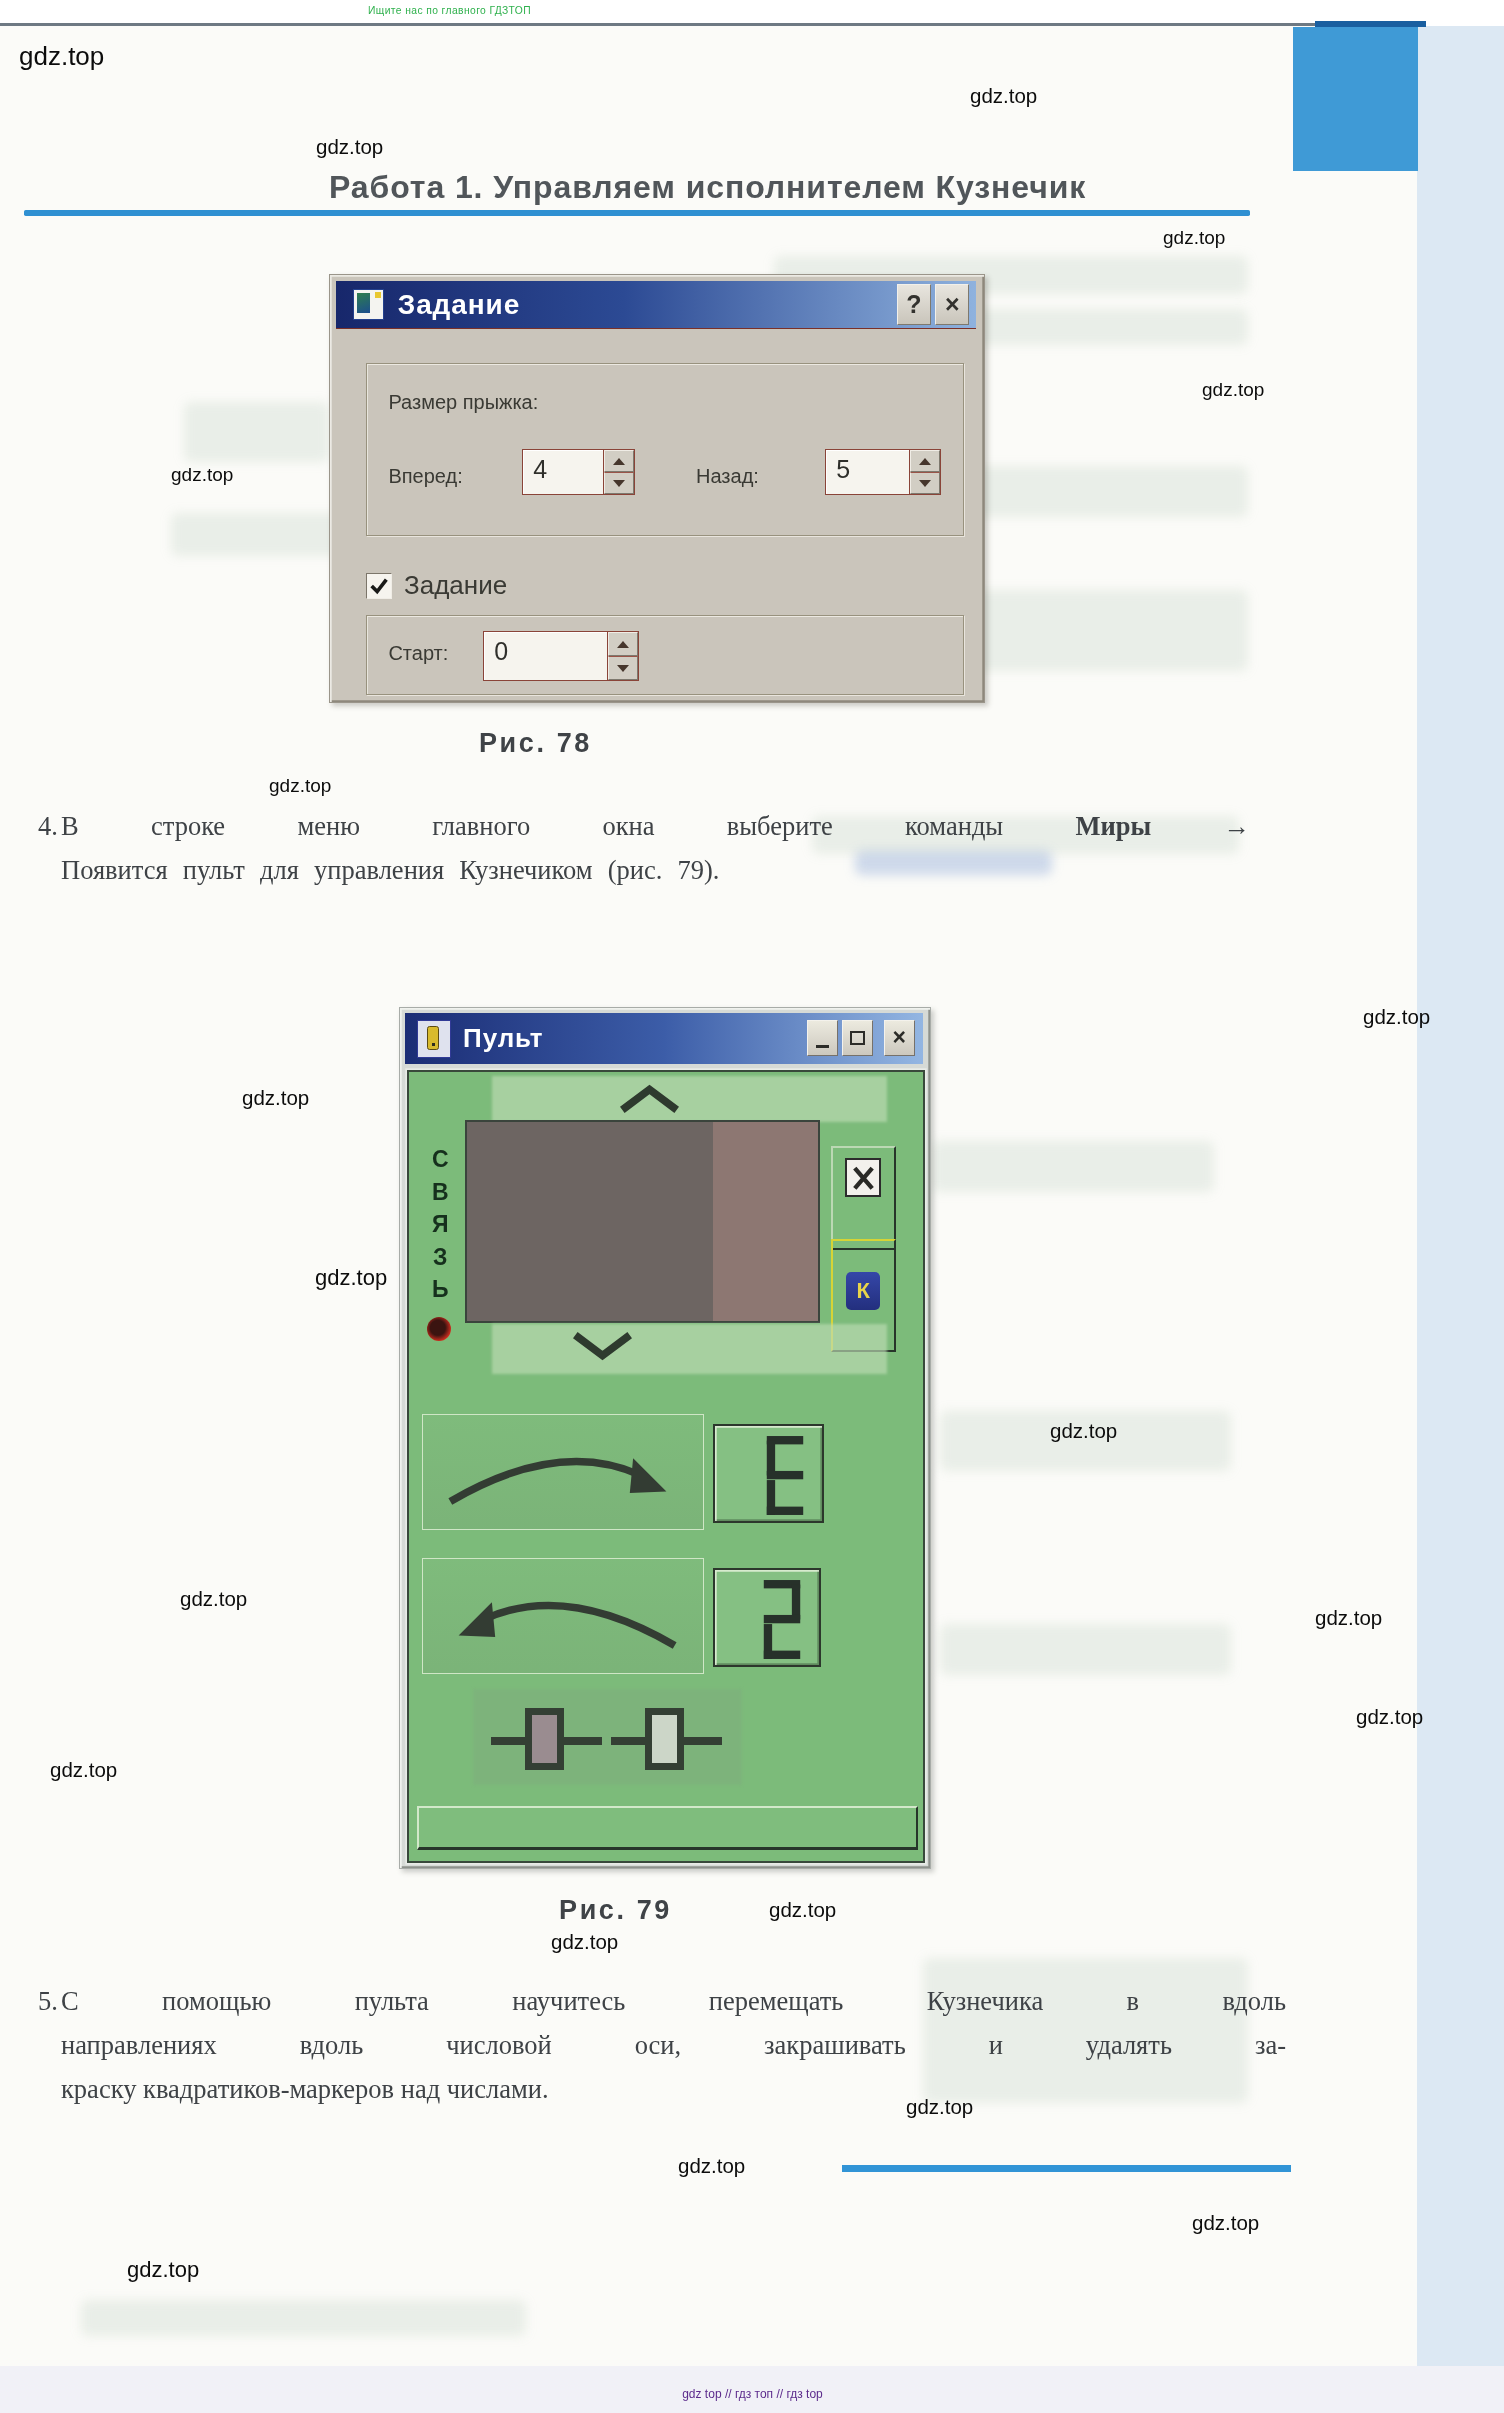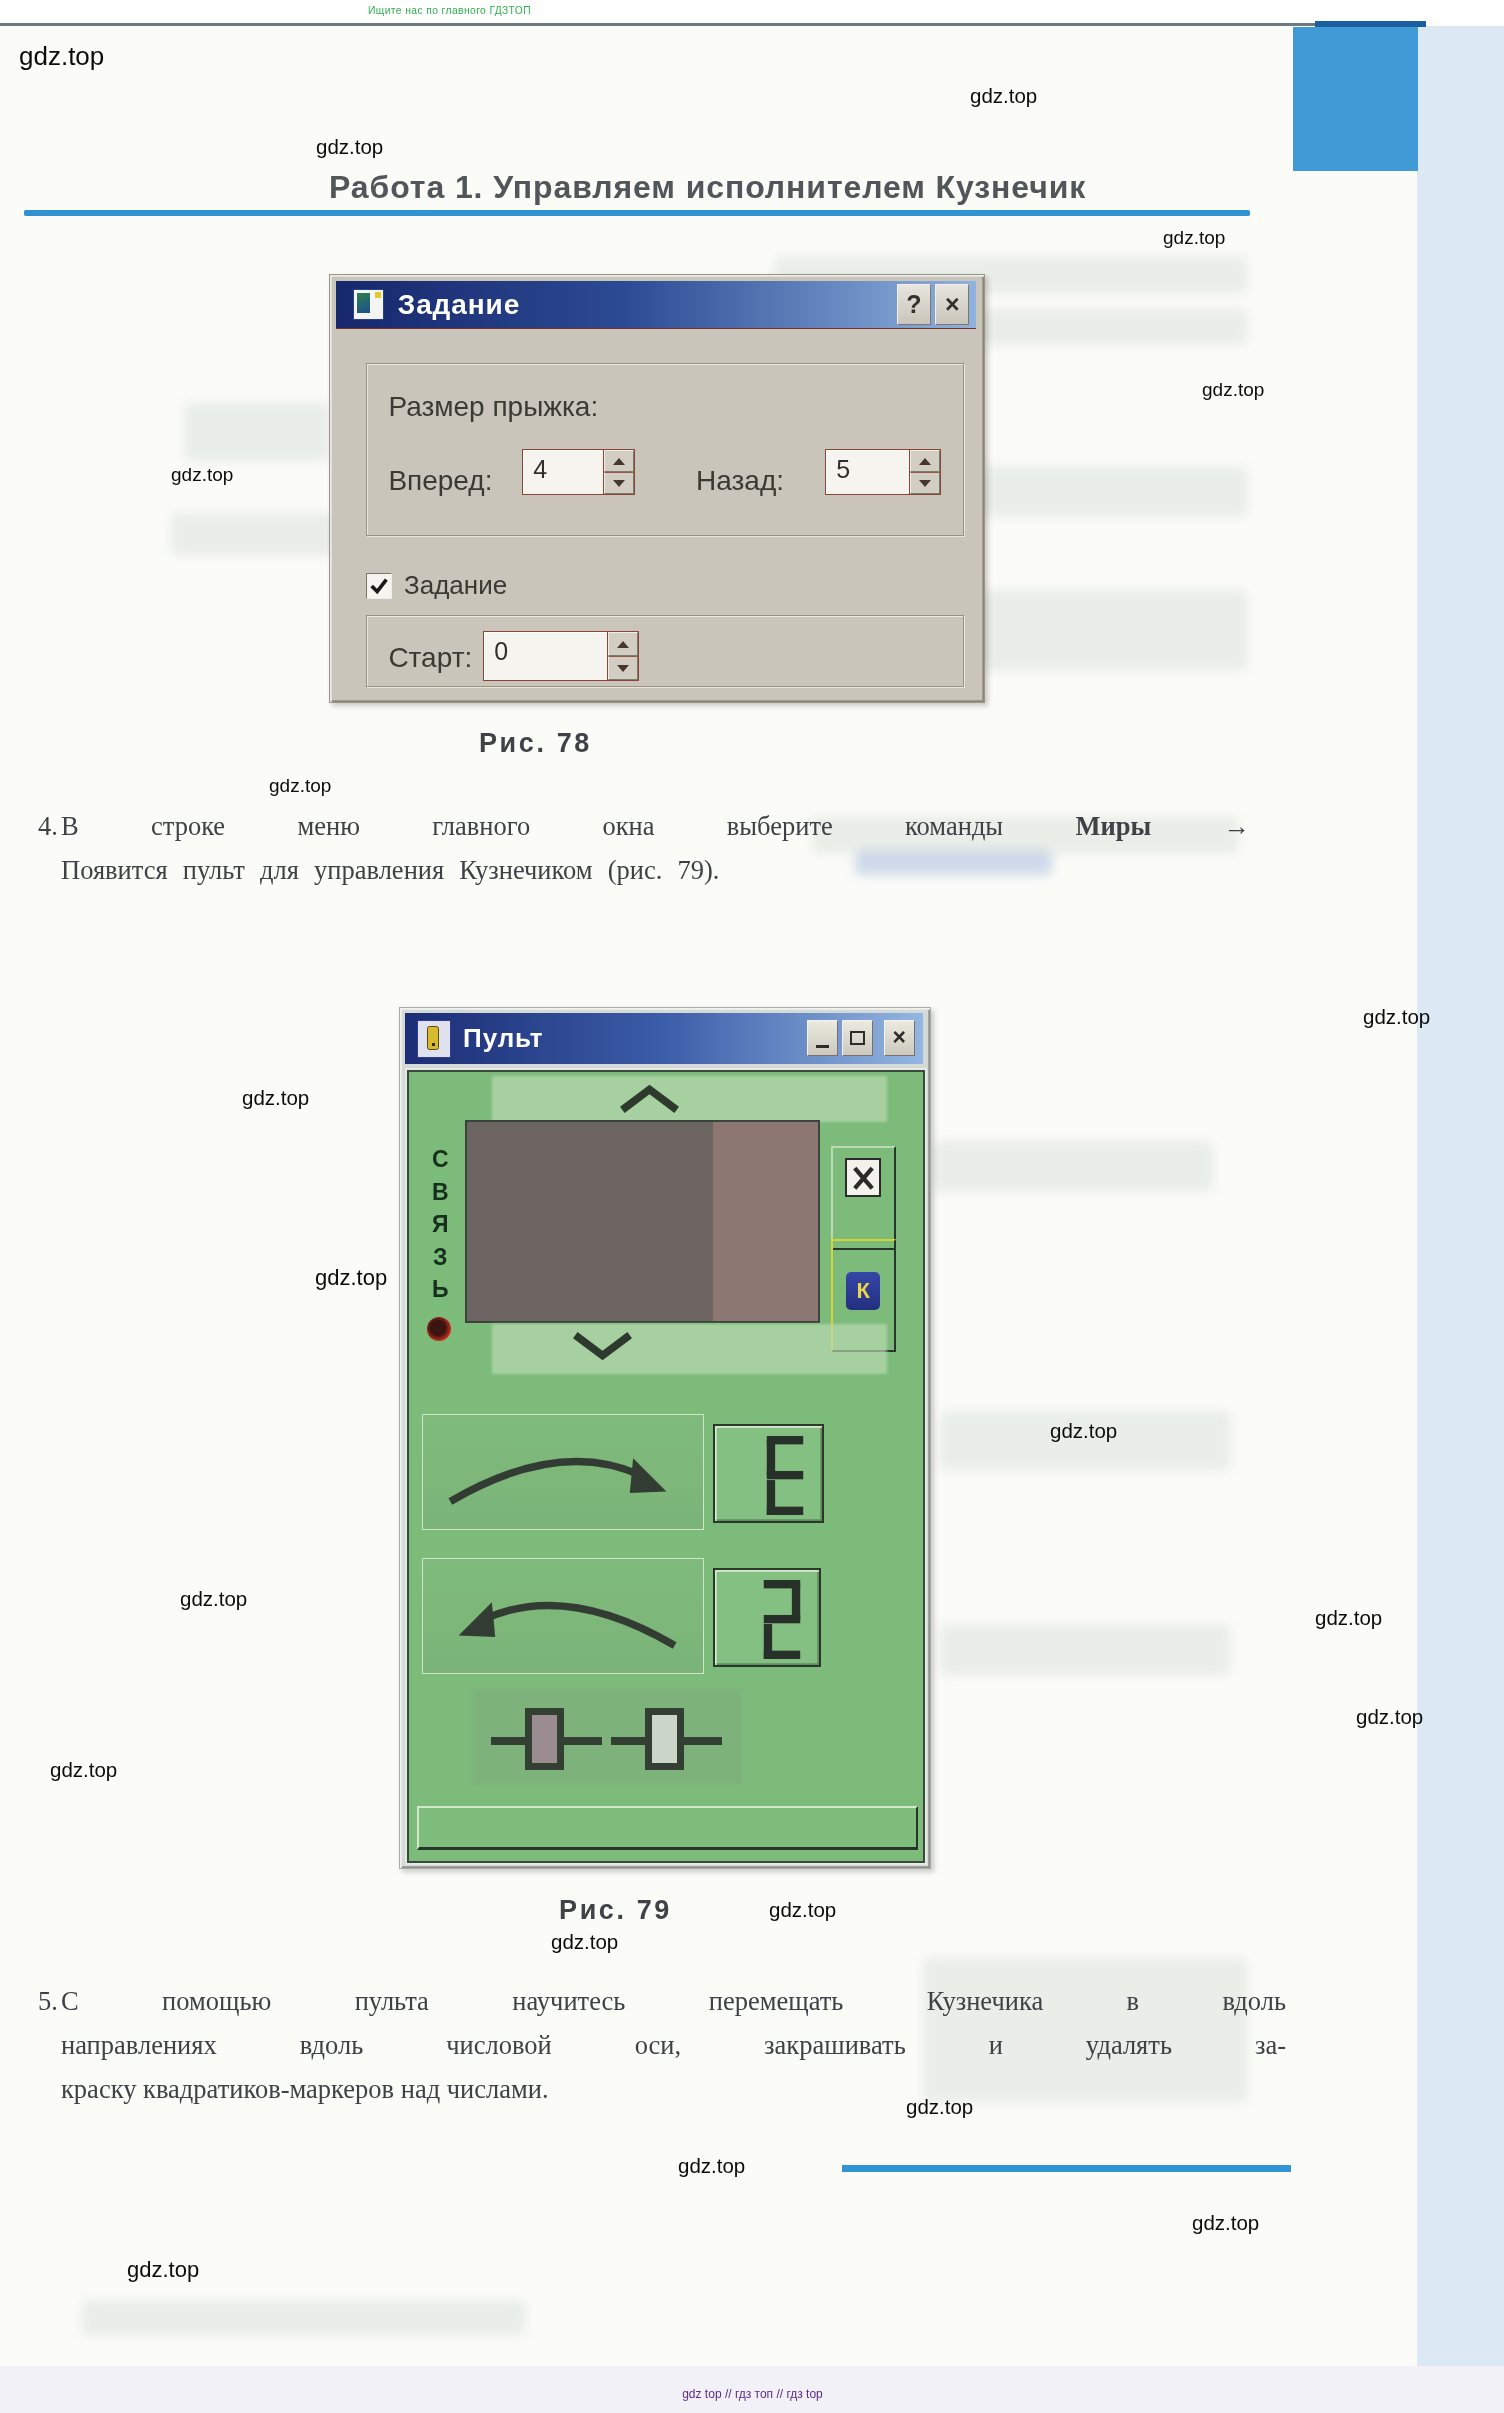--- a/index.html
+++ b/index.html
@@ -48,21 +48,21 @@
   .dlg-icon .ic-fill { position:absolute; left:2.6px; top:2.6px; width:13.7px; height:20.5px;
          background:linear-gradient(160deg,#2e7e4e,#1c4e8e); }
   .dlg-icon .ic-dot { position:absolute; right:1.7px; top:1.7px; width:6px; height:6px; background:#e8c832; }
   .dlg-title { margin-left:13.7px; font-size:28px; font-weight:bold; color:#ffffff; letter-spacing:0.9px; }
   .dlg-btns { position:absolute; right:6.8px; top:3.4px; display:flex; gap:4.3px; }
   .dlg-btn { width:34px; height:41px; background:linear-gradient(#e8e5de,#c9c5bb);
          border:1.7px solid; border-color:#f2f0ea #7e796e #7e796e #f2f0ea;
          display:grid; place-items:center; font-size:25px; font-weight:bold; color:#33322e; }
   .grp { position:absolute; border:1.7px solid #98927e;
          box-shadow: 0.9px 0.9px 0 #ece9e1 inset, 0.9px 0.9px 0 #ece9e1; }
-  .dlg-label { position:absolute; font-size:28px; color:#3a3a34; }
+  .dlg-label { position:absolute; font-size:20px; color:#3a3a34; }
   .spin { position:absolute; display:flex; background:#f6f4ee; border:1.7px solid #8a4438;
           box-shadow: inset 0.9px 0.9px 0 #ffffff; }
   .spin-val { flex:1; font-size:25px; color:#2f2f2b; padding:5.1px 0 0 10.3px; }
   .spin-btns { width:31px; display:flex; flex-direction:column; border-left:1.7px solid #8a4438; }
   .spin-b { flex:1; background:#d2cec4; border:1.7px solid; border-color:#f0ede6 #7e796e #7e796e #f0ede6;
             display:grid; place-items:center; }
   .spin-b.dn { border-top:1.7px solid #9a5448; }
   .tri-up { width:0; height:0; border-left:6px solid transparent; border-right:6px solid transparent;
             border-bottom:7.7px solid #46362c; }
   .tri-dn { width:0; height:0; border-left:6px solid transparent; border-right:6px solid transparent;
@@ -228,21 +228,21 @@
 
     <div class="chk-row" style="left:36px;top:295px;">
       <div class="chk-box">
         <svg width="22" height="22" viewBox="0 0 24 24">
           <path d="M4 12 L10 18 L20 5" stroke="#1a1a18" stroke-width="4" fill="none"></path>
         </svg>
       </div>
       <div class="chk-label">Задание</div>
     </div>
 
-    <div class="grp" style="left:36px;top:340px;width:598px;height:72px;">
+    <div class="grp" style="left:36px;top:340px;width:598px;height:80px;">
       <div class="dlg-label" style="left:21.4px;top:26px;">Старт:</div>
       <div class="spin" style="left:116px;top:15.4px;width:156px;height:50px;">
         <div class="spin-val">0</div>
         <div class="spin-btns">
           <div class="spin-b">
               <span class="tri-up"></span>
             </div>
           <div class="spin-b dn">
               <span class="tri-dn"></span>
             </div>

